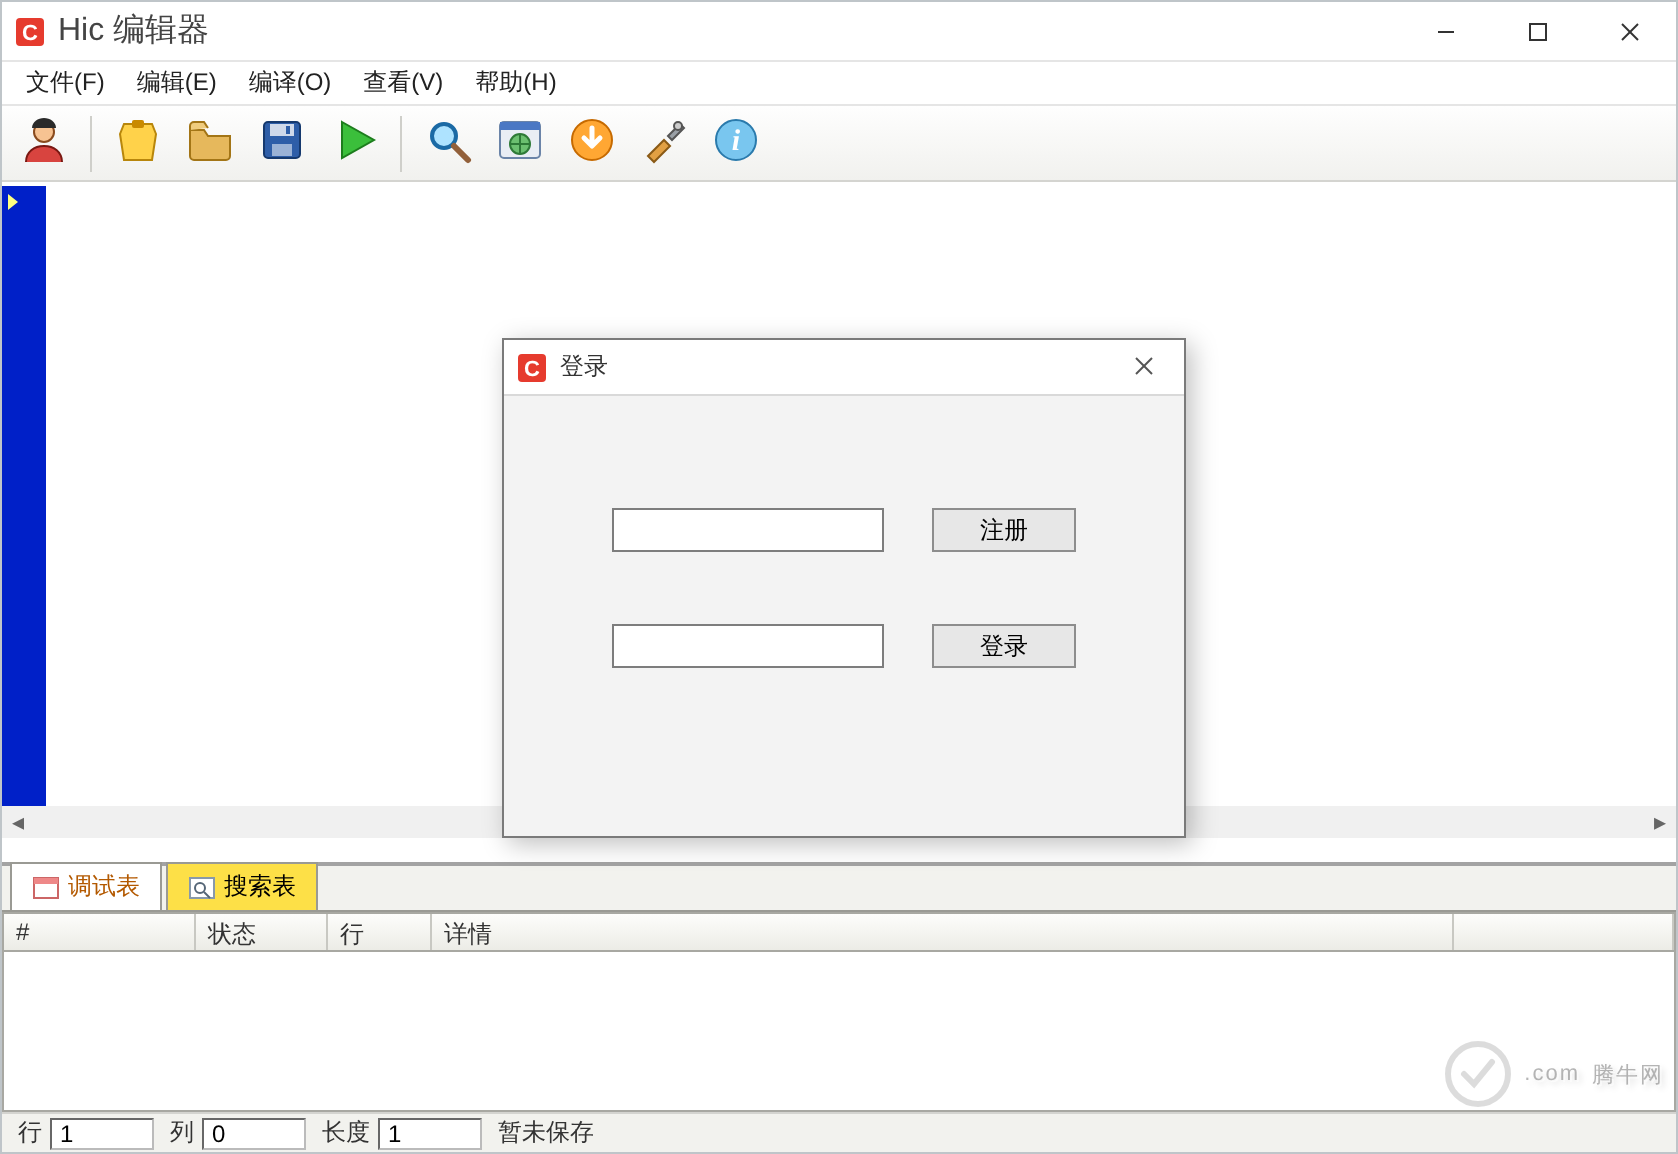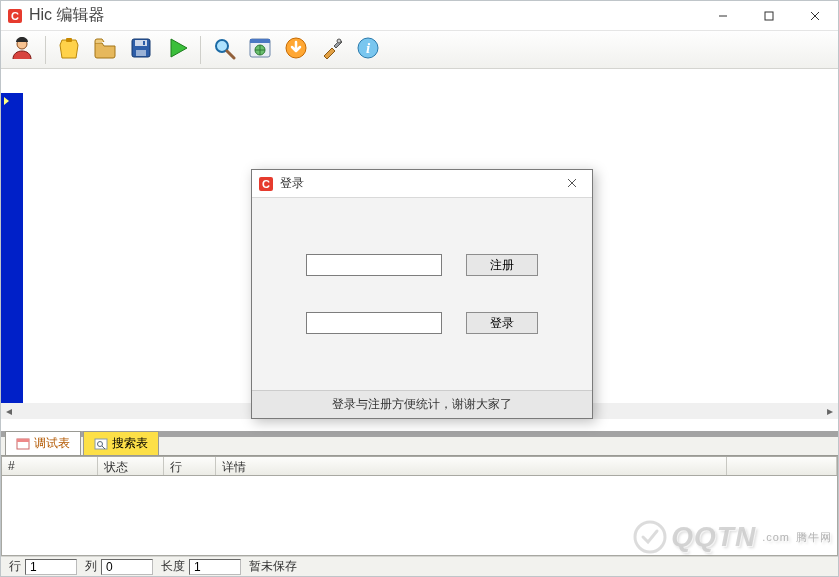--- a/index.html
+++ b/index.html
@@ -26,21 +26,21 @@
   
   .editorwrap { position: absolute; top: 92px; left: 0; right: 0; bottom: 157px; }
   .gutter { position: absolute; left: 0; top: 0; bottom: 0; width: 22px; background: #0020c8; }
   .gutter .caret { position:absolute; left:3px; top:4px; width:0;height:0;border-top:4px solid transparent;border-bottom:4px solid transparent;border-left:5px solid #ffff80;}
   .editarea { position: absolute; left: 22px; right: 0; top: 0; bottom: 16px; background: #fff; }
   .hscroll { position: absolute; left: 0; right: 0; bottom: 0; height: 16px; background: #f0f0f0; display:flex; align-items:center; }
   .hscroll .arrow { width:16px;height:16px;display:flex;align-items:center;justify-content:center;color:#666;}
   .hscroll .track { flex:1;height:16px;}
 
   
-  .bottomtabs-bar { position: absolute; left: 0; right: 0; bottom: 121px; height: 24px; background: #f2f2ee; display: flex; align-items: flex-end; padding: 0 4px; border-top: 6px solid #a3a3a3; }
+  .bottomtabs-bar { position: absolute; left: 0; right: 0; bottom: 121px; height: 24px; background: #f2f2ee; display: flex; align-items: flex-end; padding: 0 4px; border-top: 2px solid #a3a3a3; }
   .btab { display: flex; align-items: center; gap: 4px; padding: 3px 10px; border: 1px solid #9a9a94; background: #fde047; margin-right: 2px; position:relative; top:1px;}
   .btab.active { background: #fff; border-bottom-color:#fff; color:#b35900;}
   .btab .taboricon { width:14px;height:14px;}
 
   
   .gridpanel { position: absolute; left: 0; right: 0; bottom: 20px; height: 101px; background: #fff; border-top: 1px solid #9a9a94; display:flex; flex-direction:column;}
   .gridhdr { display:flex; height:20px; border:1px solid #a8a8a2; background: linear-gradient(#fdfdfb,#ecece6);}
   .gridhdr .col { border-right:1px solid #c8c8c2; padding:2px 6px; color:#333; }
   .gridbody { flex:1; border:1px solid #a8a8a2; border-top:none; background:#fff;}
 
@@ -93,20 +93,27 @@
         </div>
       <div class="winbtn">
           <svg viewBox="0 0 10 10">
             <line x1="1" y1="1" x2="9" y2="9" stroke="#333"></line>
             <line x1="9" y1="1" x2="1" y2="9" stroke="#333"></line>
           </svg>
         </div>
     </div>
   </div>
 
+  <div class="menubar">
+    <span class="menuitem">文件(F)</span>
+    <span class="menuitem">编辑(E)</span>
+    <span class="menuitem">编译(O)</span>
+    <span class="menuitem">查看(V)</span>
+    <span class="menuitem">帮助(H)</span>
+  </div>
 
   <div class="toolbar">
     <div class="tbtn">
         <span>
       <svg width="24" height="24" viewBox="0 0 24 24">
             <circle cx="12" cy="8" r="5" fill="#f7c392" stroke="#8a4b1e"></circle>
             <path d="M3 23c0-5 4-8 9-8s9 3 9 8" fill="#d8443f" stroke="#7a1812"></path>
             <path d="M6 6c0-3 3-5 6-5s6 2 6 5" fill="#2a2a2a"></path>
           </svg>
     </span>
@@ -264,27 +271,25 @@
     </div>
     <div class="dlg-body">
       <div class="dlg-row">
         <input type="text" style="">
         <button>注册</button>
       </div>
       <div class="dlg-row">
         <input type="text" style="">
         <button>登录</button>
       </div>
-      <div class="dlg-footer">登录与注册方便统计，谢谢大家了</div>
     </div>
   </div>
 
   <div class="watermark">
     <svg viewBox="0 0 34 34">
         <circle cx="17" cy="17" r="15" fill="none" stroke="#bbb" stroke-width="3"></circle>
         <path d="M10 17l5 5 9-11" fill="none" stroke="#bbb" stroke-width="3" stroke-linecap="round"></path>
       </svg>
-    <span>QQTN</span>
       <span class="small">.com</span>
     <span class="small">腾牛网</span>
   </div>
 
 </div>
 
 </body></html>

